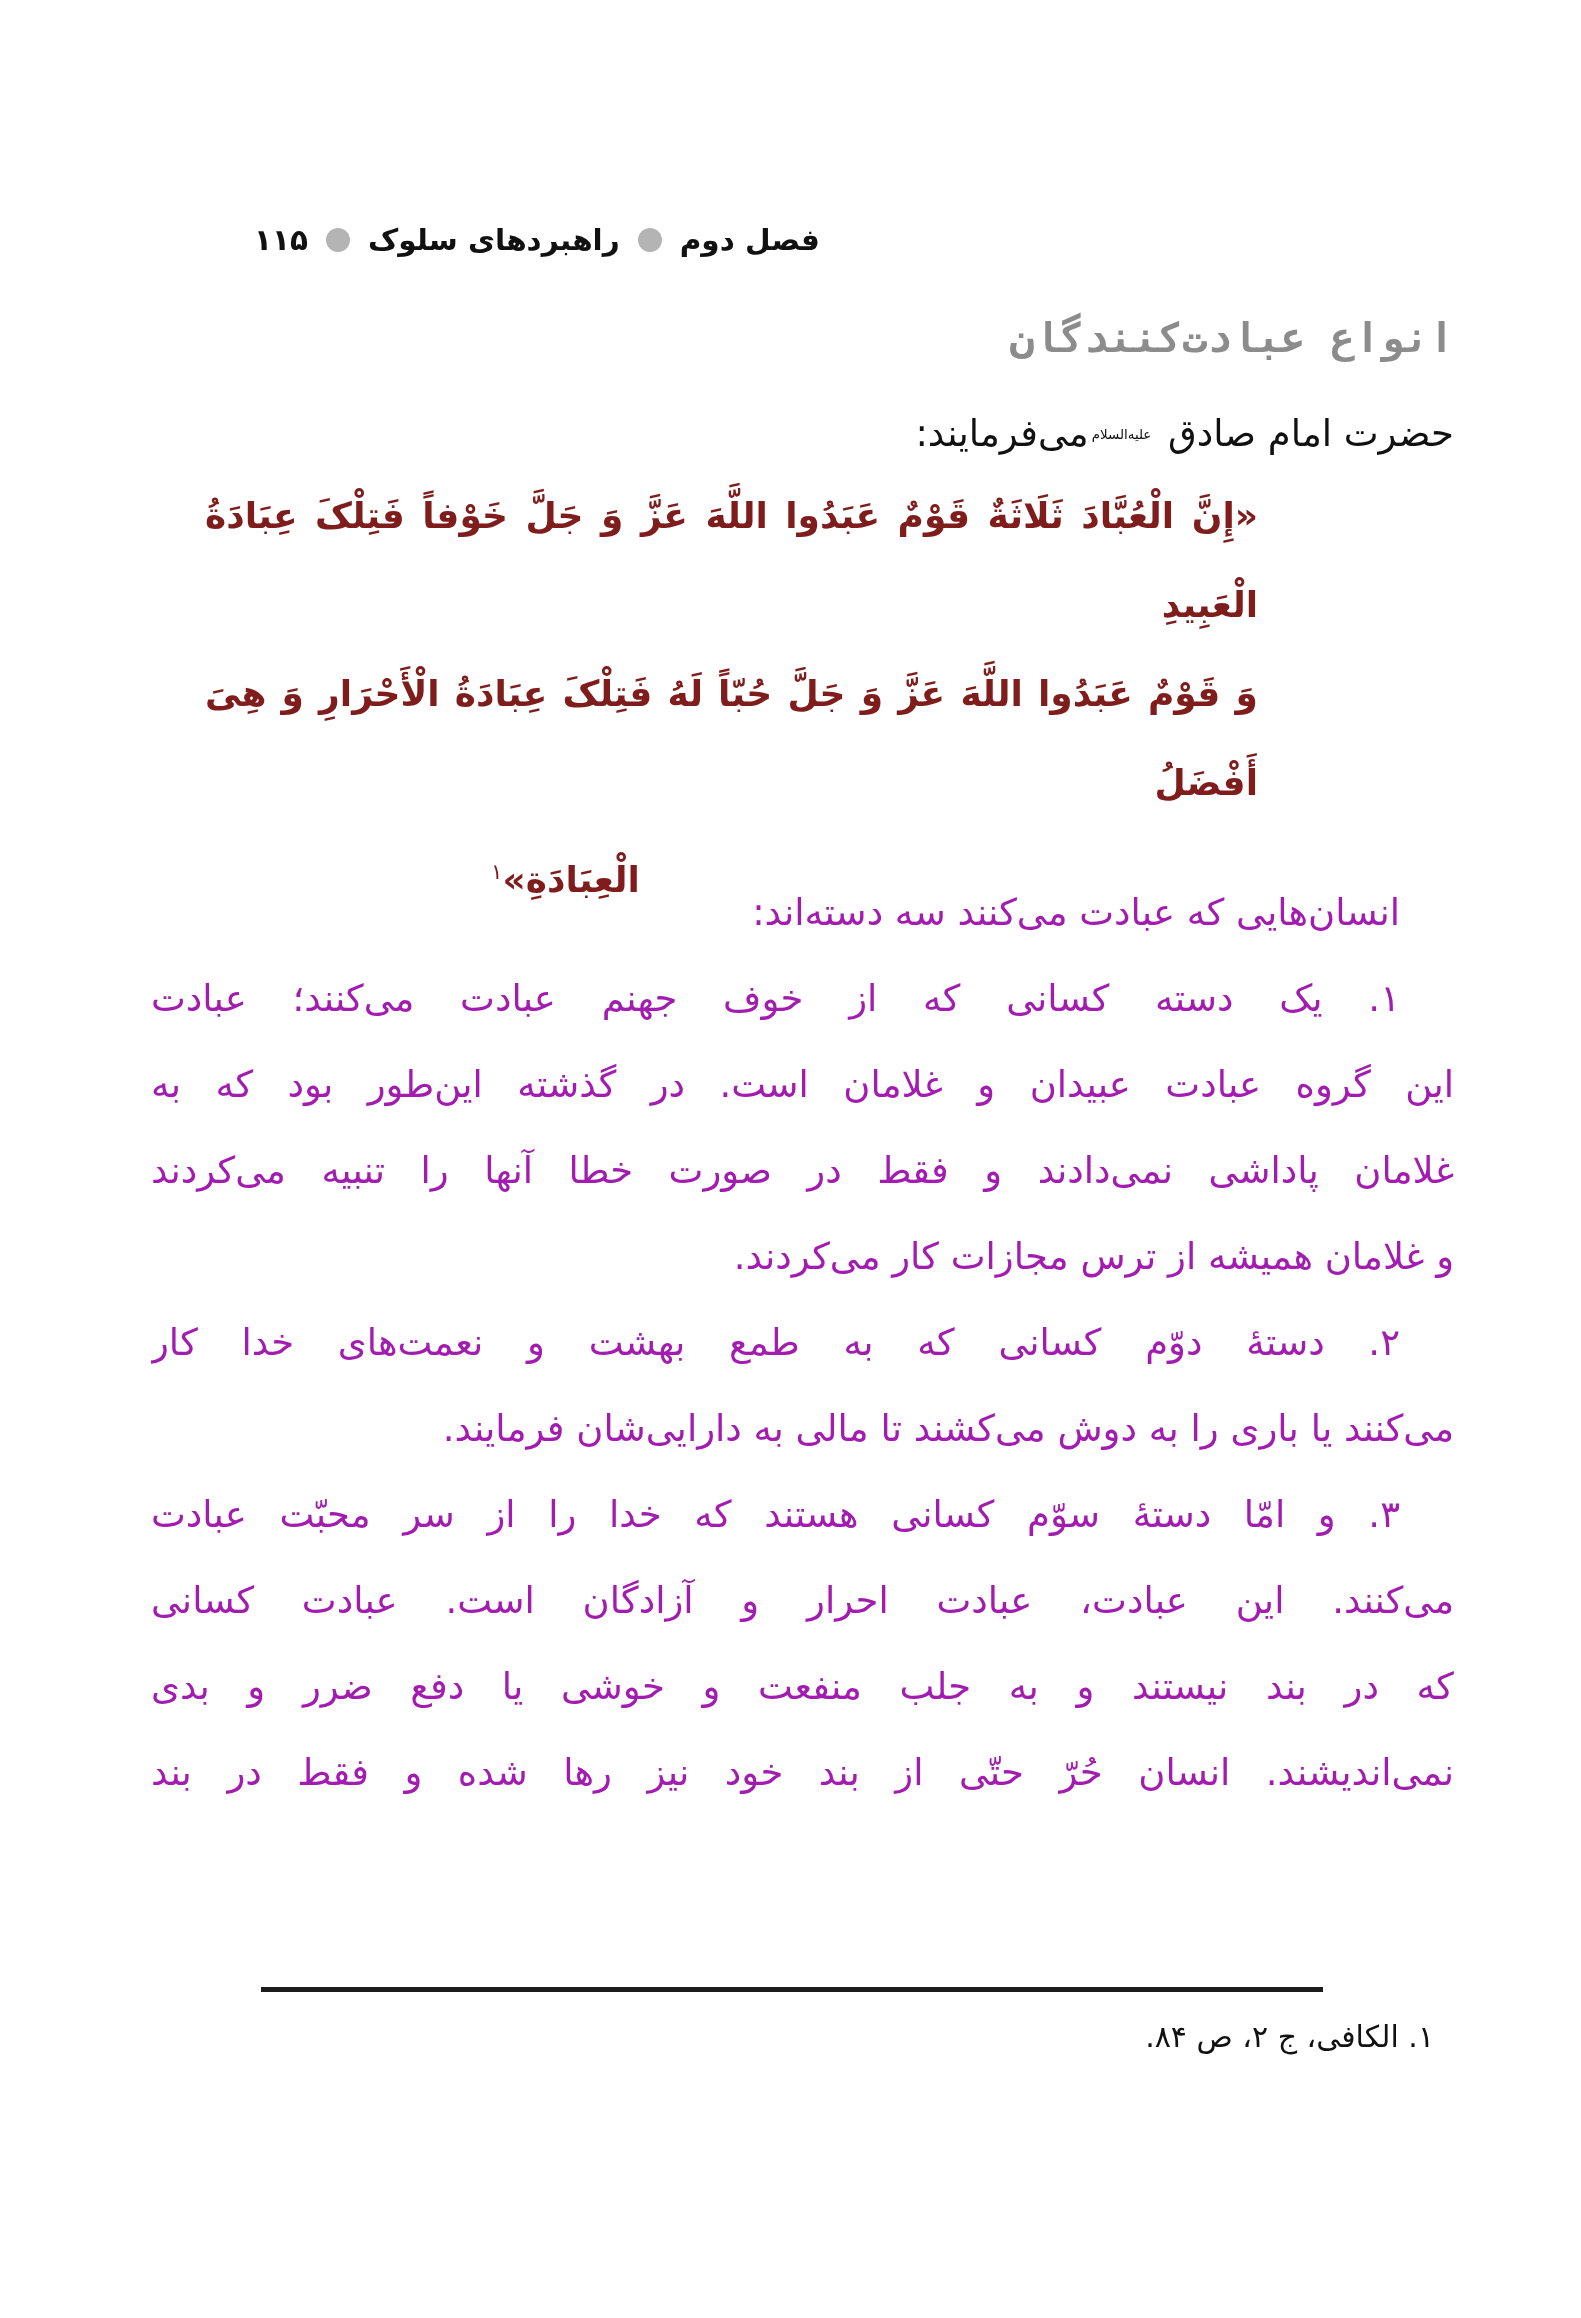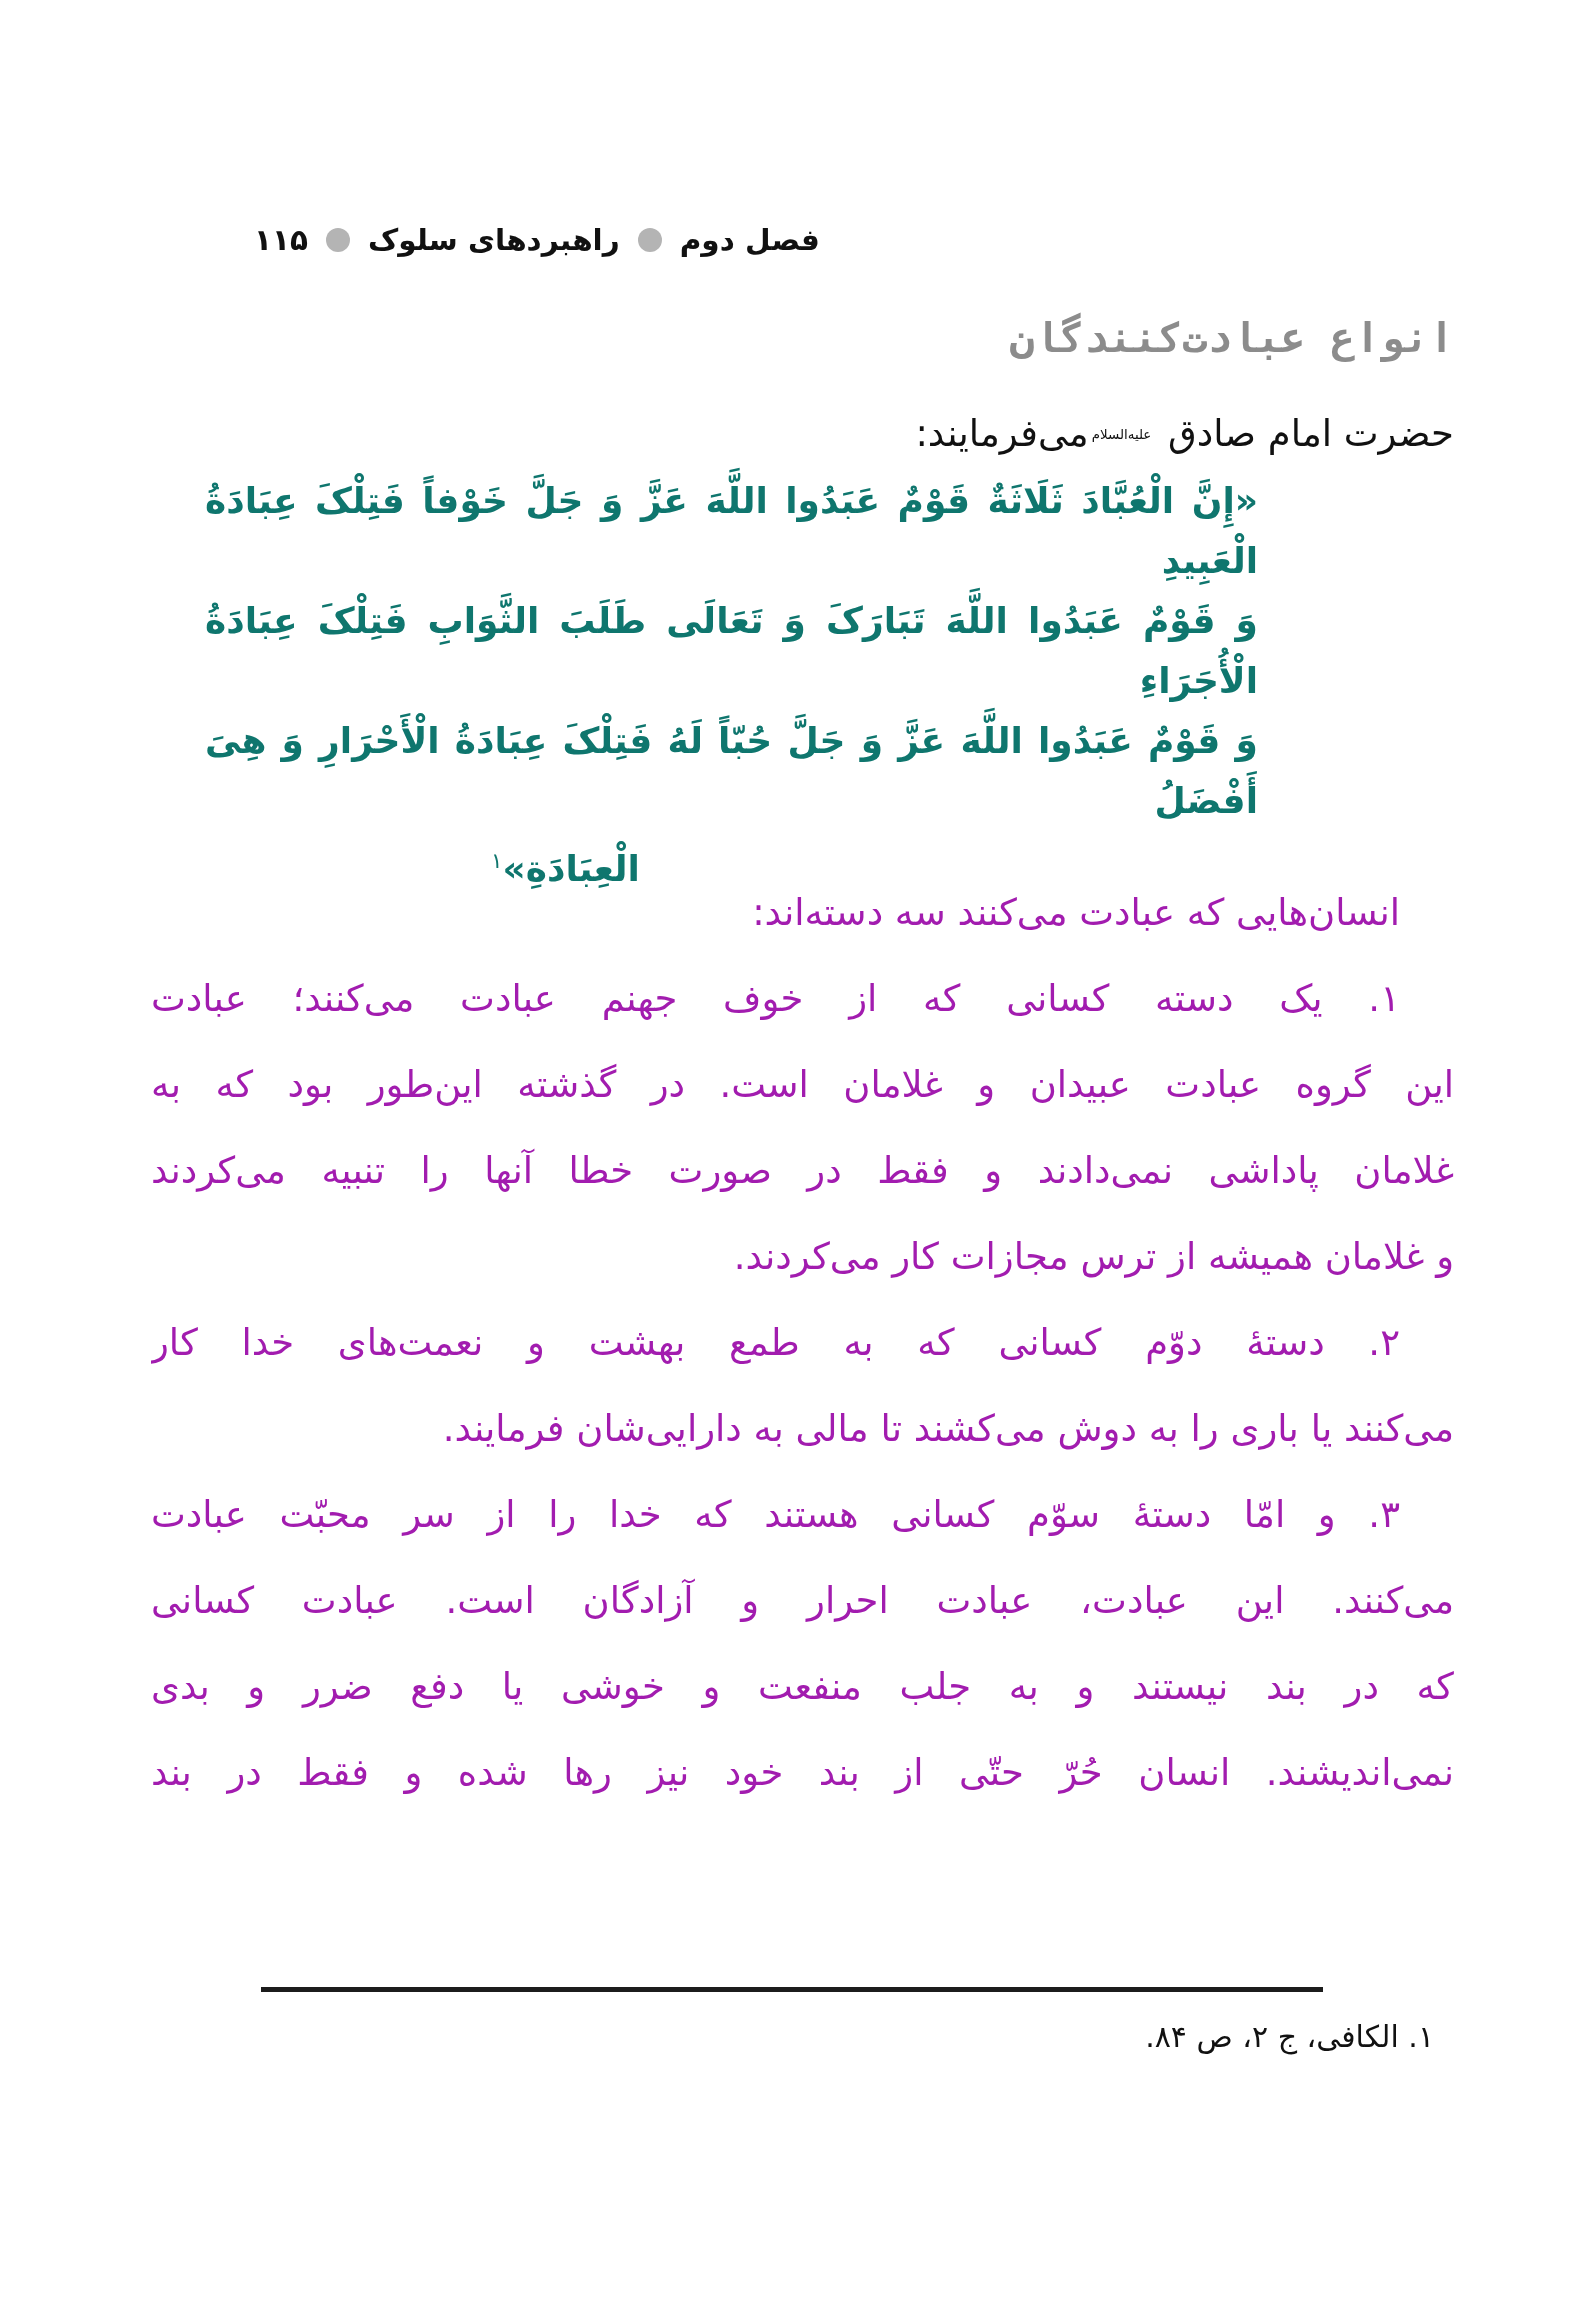--- a/index.html
+++ b/index.html
@@ -67,22 +67,22 @@
   }
 
   
   .hadith-block {
     position: absolute;
     top: 471px;
     right: 323px;
     width: 1053px;
     font-size: 36px;
     font-weight: bold;
-    line-height: 60px;
-    color: #0f766e;
+    line-height: 89px;
+    color: #7f1d1d;
   }
   .hadith-line {
     text-align: justify;
     text-align-last: justify;
   }
   .hadith-line.last {
     text-align: left;
     text-align-last: left;
     padding-left: 286px;
   }
@@ -147,21 +147,20 @@
   <div class="section-heading">انواع عبادت‌کنندگان</div>
 
   <div class="hadith-intro">
     <span>حضرت امام صادق</span>
     <span class="honorific">علیه‌السلام</span>
     <span>می‌فرمایند:</span>
   </div>
 
   <div class="hadith-block">
     <div class="hadith-line">«إِنَّ الْعُبَّادَ ثَلَاثَةٌ قَوْمٌ عَبَدُوا اللَّهَ عَزَّ وَ جَلَّ خَوْفاً فَتِلْکَ عِبَادَةُ الْعَبِیدِ</div>
-    <div class="hadith-line">وَ قَوْمٌ عَبَدُوا اللَّهَ تَبَارَکَ وَ تَعَالَی طَلَبَ الثَّوَابِ فَتِلْکَ عِبَادَةُ الْأُجَرَاءِ</div>
     <div class="hadith-line">وَ قَوْمٌ عَبَدُوا اللَّهَ عَزَّ وَ جَلَّ حُبّاً لَهُ فَتِلْکَ عِبَادَةُ الْأَحْرَارِ وَ هِیَ أَفْضَلُ</div>
     <div class="hadith-line last"><span>الْعِبَادَةِ»</span><sup class="fn-marker">۱</sup></div>
   </div>
 
   <div class="body-paragraphs">
     <div class="body-line indent para-end">انسان‌هایی که عبادت می‌کنند سه دسته‌اند:</div>
     <div class="body-line indent">۱. یک دسته کسانی که از خوف جهنم عبادت می‌کنند؛ عبادت</div>
     <div class="body-line">این گروه عبادت عبیدان و غلامان است. در گذشته این‌طور بود که به</div>
     <div class="body-line">غلامان پاداشی نمی‌دادند و فقط در صورت خطا آنها را تنبیه می‌کردند</div>
     <div class="body-line para-end">و غلامان همیشه از ترس مجازات کار می‌کردند.</div>

